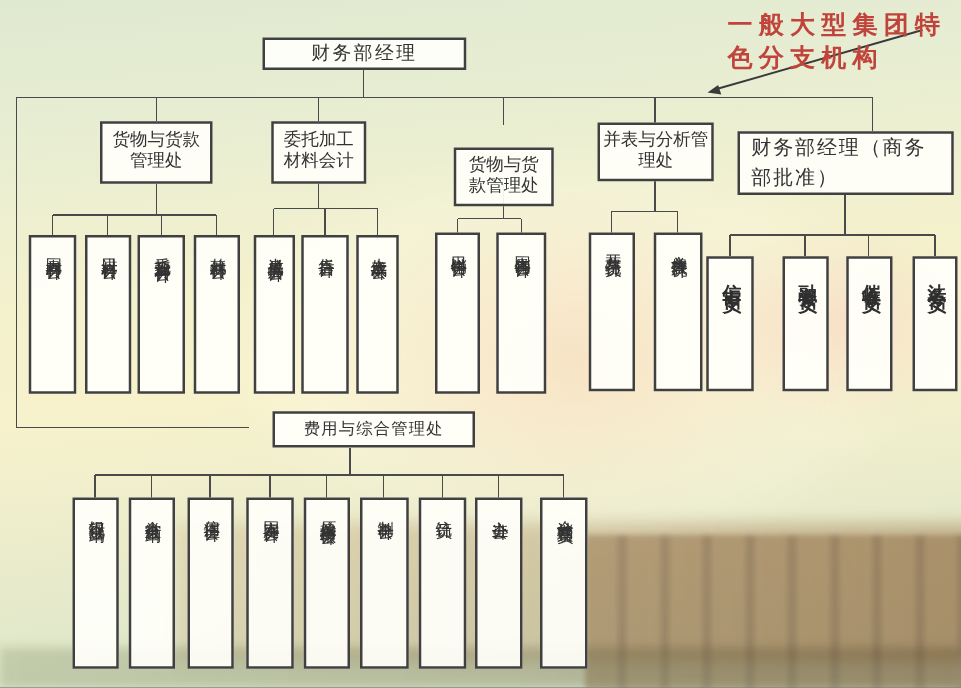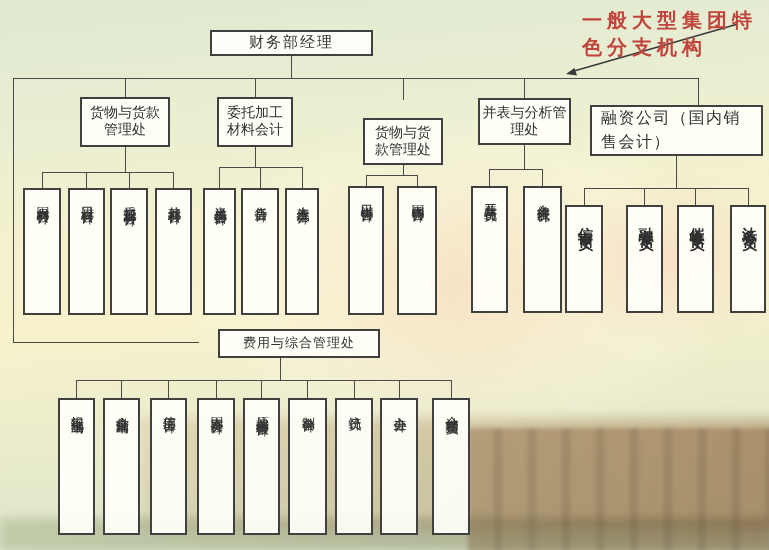--- a/index.html
+++ b/index.html
@@ -72,21 +72,21 @@
   </svg>
 
   <div class="note">一般大型集团特色分支机构</div>
 
   <div class="box h root" style="left:210px;top:30px;width:163px;height:26px">财务部经理</div>
 
   <div class="box h" style="left:80px;top:97px;width:90px;height:50px">货物与货款管理处</div>
   <div class="box h" style="left:217px;top:97px;width:76px;height:50px">委托加工材料会计</div>
   <div class="box h" style="left:363px;top:118px;width:80px;height:47px;padding:2px 6px">货物与货款管理处</div>
   <div class="box h" style="left:478px;top:98px;width:93px;height:47px">并表与分析管理处</div>
-  <div class="box h big" style="left:590px;top:105px;width:173px;height:51px">融资公司（国内销售会计）</div>
+  <div class="box h big" style="left:590px;top:105px;width:173px;height:51px">财务部经理（商务部批准）</div>
 
   <div class="box v" style="left:23px;top:188px;width:38px;height:127px">国内材料会计</div>
   <div class="box v" style="left:68px;top:188px;width:37px;height:127px">进口材料会计</div>
   <div class="box v" style="left:110px;top:188px;width:38px;height:127px">委托加工材料会计</div>
   <div class="box v" style="left:155px;top:188px;width:37px;height:127px">其他材料会计</div>
 
   <div class="box v" style="left:203px;top:188px;width:33px;height:127px">半成品售后会计</div>
   <div class="box v" style="left:241px;top:188px;width:38px;height:127px">售后会计</div>
   <div class="box v" style="left:285px;top:188px;width:34px;height:127px">生产成本会计</div>
 

